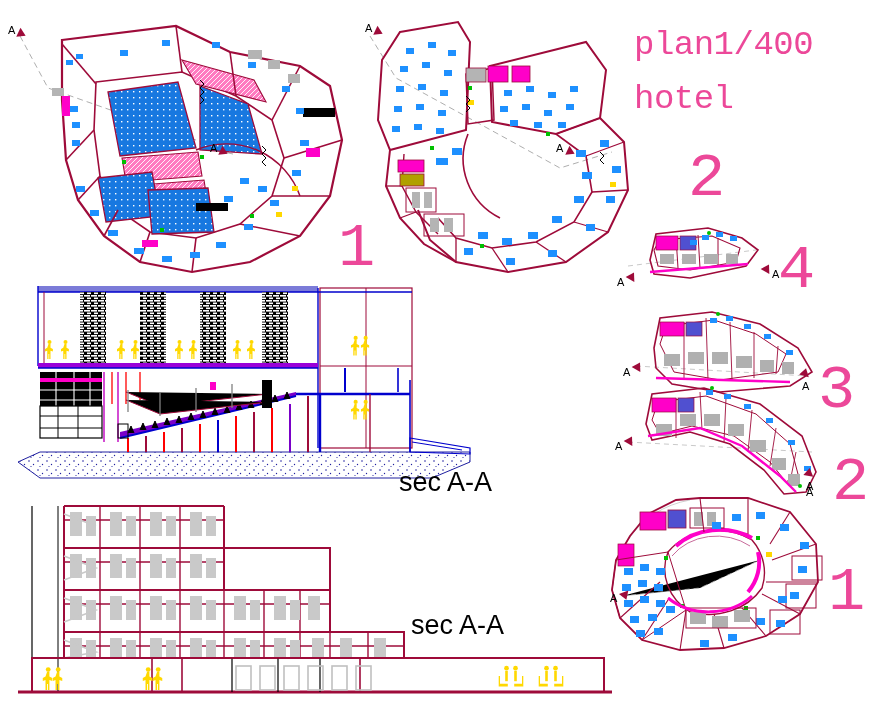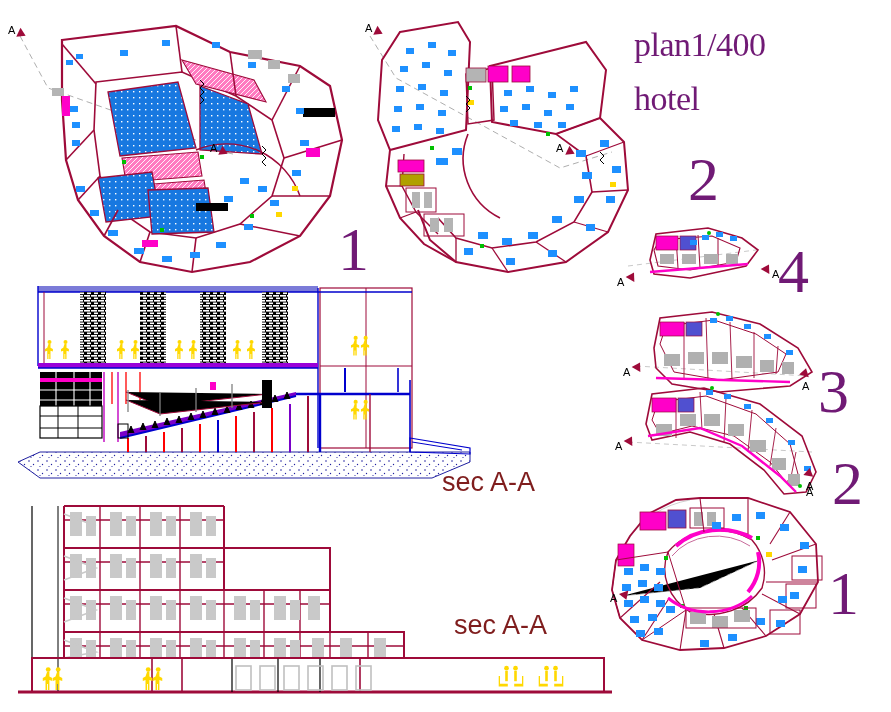--- a/index.html
+++ b/index.html
@@ -2,24 +2,24 @@
 <html><head>
 <meta charset="utf-8">
 <title>CAD Hotel Plan</title>
 <style>
   html,body{margin:0;padding:0;background:#ffffff;}
   body{
     font-family:"Liberation Sans", sans-serif;
     width:891px;height:712px;overflow:hidden;position:relative;
   }
   #canvas{position:relative;width:891px;height:712px;background:#ffffff;}
-  .lbl{position:absolute;color:#701a75;font-family:Liberation Serif, serif;line-height:1;white-space:pre;}
+  .lbl{position:absolute;color:#ec4899;font-family:Liberation Mono, monospace;line-height:1;white-space:pre;}
   .title-txt{font-size:34px;letter-spacing:-0.5px;}
   .bignum{font-size:62px;font-weight:400;line-height:1;}
-  .secmark{font-size:27px;color:#7f1d1d;font-family:"Liberation Sans",sans-serif;margin-left:43px;}
+  .secmark{font-size:27px;color:#000000;font-family:"Liberation Sans",sans-serif;}
   .amark{position:absolute;font-size:11px;color:#000;}
   .atri{position:absolute;width:0;height:0;border-left:5px solid transparent;border-right:5px solid transparent;}
   svg.draw{position:absolute;left:0;top:0;width:891px;height:712px;overflow:visible;}
 </style>
 </head>
 <body>
 
 <div id="canvas">
 
   <svg class="draw" viewBox="0 0 891 712">

